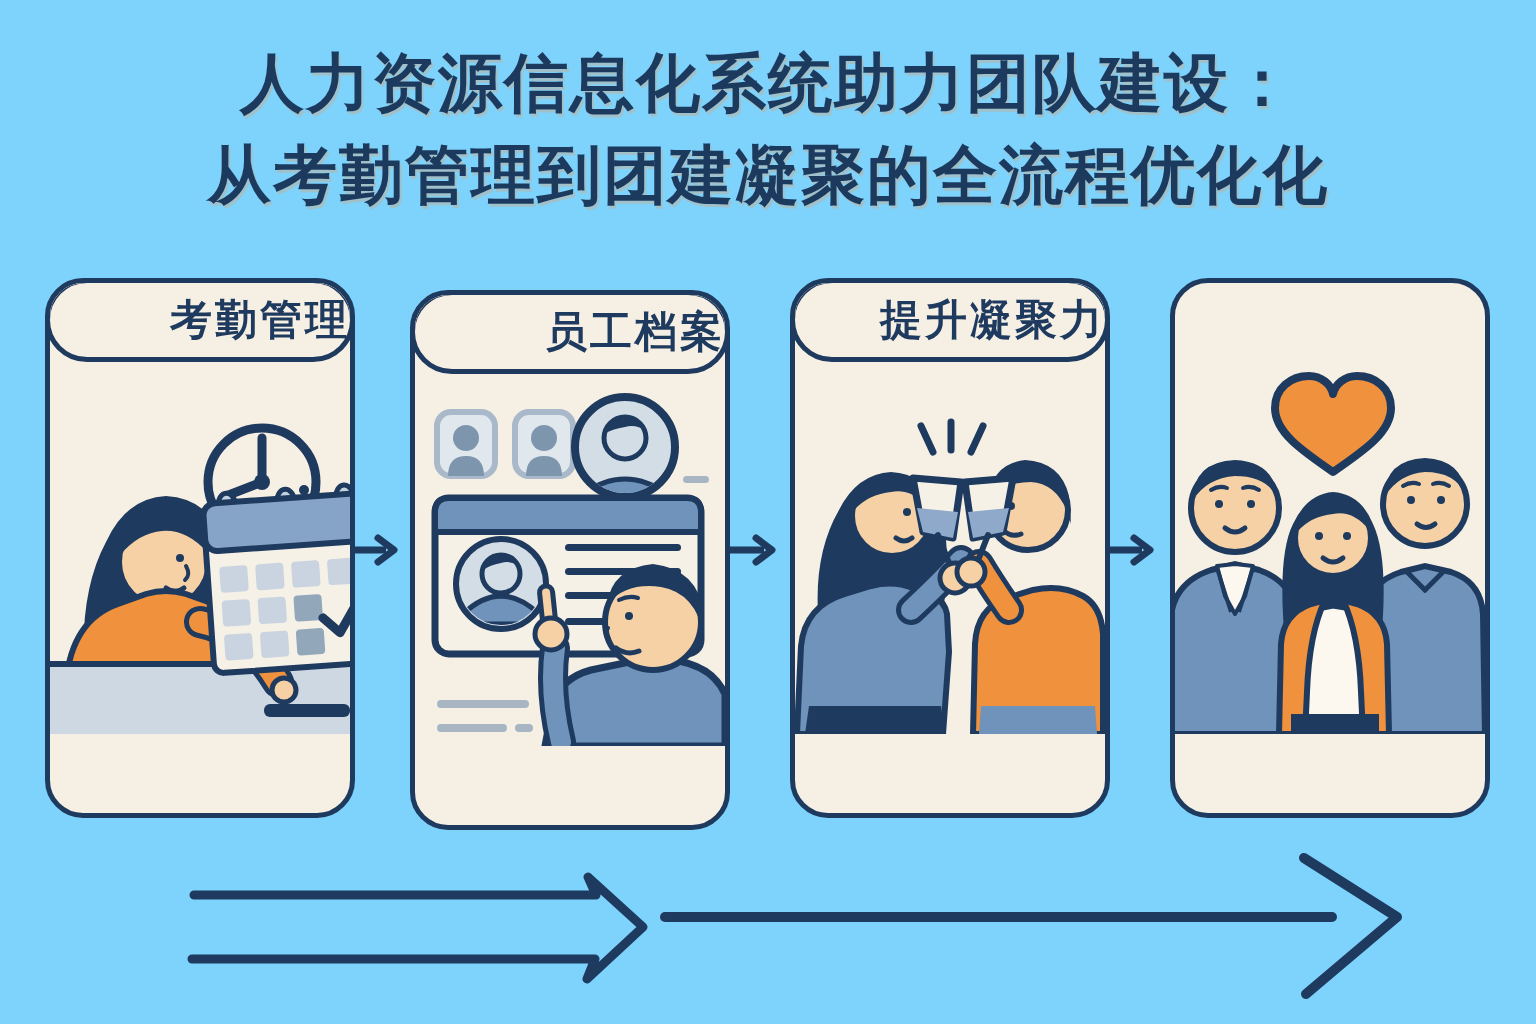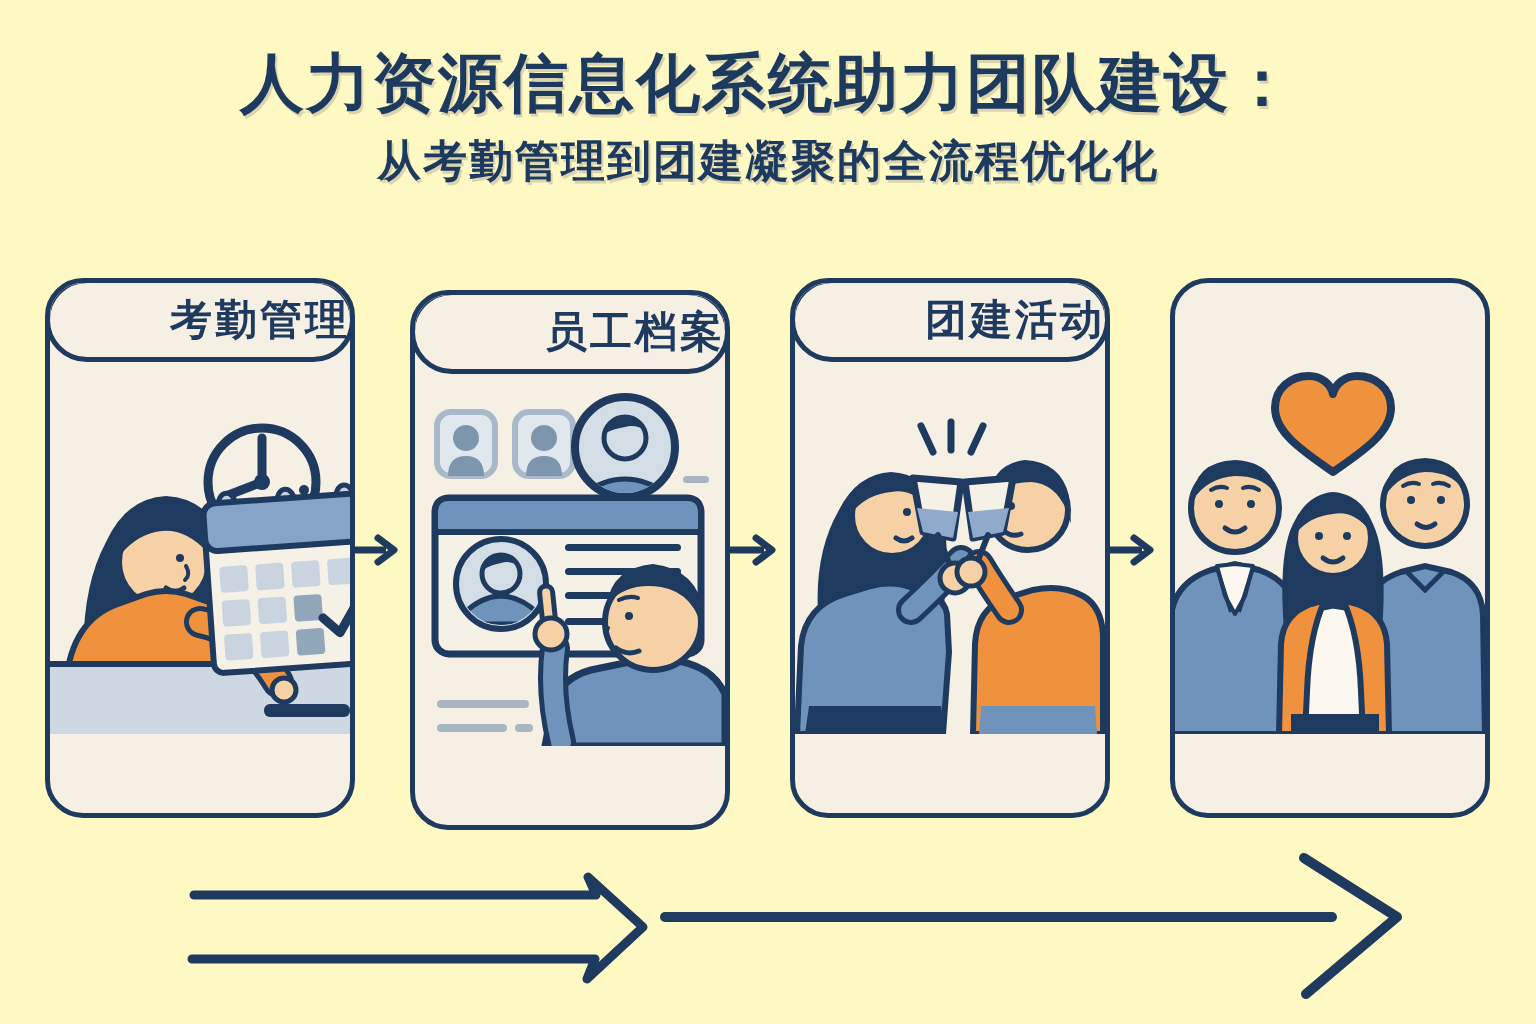--- a/index.html
+++ b/index.html
@@ -1,20 +1,20 @@
 <!DOCTYPE html>
 <html><head>
 <meta charset="utf-8">
 <style>
   html,body{margin:0;padding:0;background:#f2ecdf;font-family:"Liberation Sans",sans-serif;}
-  .stage{position:relative;width:1536px;height:1024px;background:#fef9c3;overflow:hidden;}
+  .stage{position:relative;width:1536px;height:1024px;background:#7dd3fc;overflow:hidden;}
   .title-line{position:absolute;left:0;width:100%;text-align:center;color:#1c3a5e;
     font-weight:800;letter-spacing:2px;text-shadow:2px 3px 0 rgba(190,178,160,.55);white-space:nowrap;}
   .title-line.l1{top:40px;font-size:64px;}
-  .title-line.l2{top:132px;font-size:44px;}
+  .title-line.l2{top:132px;font-size:64px;}
   .panel{position:absolute;top:278px;height:540px;background:#f5efe4;border:5px solid #1f3a5f;
     border-radius:38px;box-sizing:border-box;overflow:hidden;}
   .panel-header{position:absolute;top:-5px;left:-5px;right:-5px;height:84px;background:#f5efe4;
     border:5px solid #1f3a5f;border-radius:42px;display:flex;align-items:center;justify-content:flex-end;
     box-sizing:border-box;z-index:3;}
   .panel-label{font-size:42px;font-weight:700;color:#1f3a5f;letter-spacing:3px;white-space:nowrap;}
   .panel-art{position:absolute;left:0;top:79px;width:100%;height:372px;z-index:1;}
   #p1{left:45px;width:310px;} #p2{left:410px;width:320px;margin-top:12px;} #p3{left:790px;width:320px;} #p4{left:1170px;width:320px;}
   .link-arrow{position:absolute;top:533px;width:52px;height:34px;}
   #la1{left:352px;} #la2{left:730px;} #la3{left:1108px;}
@@ -150,21 +150,21 @@
         <circle cx="214" cy="242" r="4" fill="#1f3a5f"></circle>
         <path d="M 204 226 q 10 -5 19 -2" fill="none" stroke="#1f3a5f" stroke-width="4" stroke-linecap="round"></path>
         <path d="M 193 254 q -5 7 1 11" fill="none" stroke="#1f3a5f" stroke-width="4" stroke-linecap="round"></path>
         <path d="M 201 274 q 11 8 23 3" fill="none" stroke="#1f3a5f" stroke-width="5" stroke-linecap="round"></path>
       </g>
     </svg>
   </div>
 
   <div class="panel" id="p3">
     <div class="panel-header">
-      <span class="panel-label">团建活动</span>
+      <span class="panel-label">提升凝聚力</span>
     </div>
     <svg class="panel-art" viewBox="0 0 310 372" preserveAspectRatio="none">
       <g stroke="#1f3a5f" stroke-width="7" stroke-linecap="round">
         <line x1="126" y1="64" x2="138" y2="90"></line>
         <line x1="156" y1="60" x2="156" y2="88"></line>
         <line x1="188" y1="64" x2="176" y2="90"></line>
       </g>
       <g>
         <path d="M 26 280 Q 14 200 44 148 Q 62 112 96 110 Q 130 112 142 142 Q 156 170 150 230 L 146 296 L 30 296 Z" fill="#1f3a5f"></path>
         <path d="M 2 372 L 6 284 Q 10 244 50 232 L 76 224 Q 98 218 118 226 L 138 234 Q 150 240 152 252 L 154 290 L 148 372 Z" fill="#6f93ba" stroke="#1f3a5f" stroke-width="6"></path>

